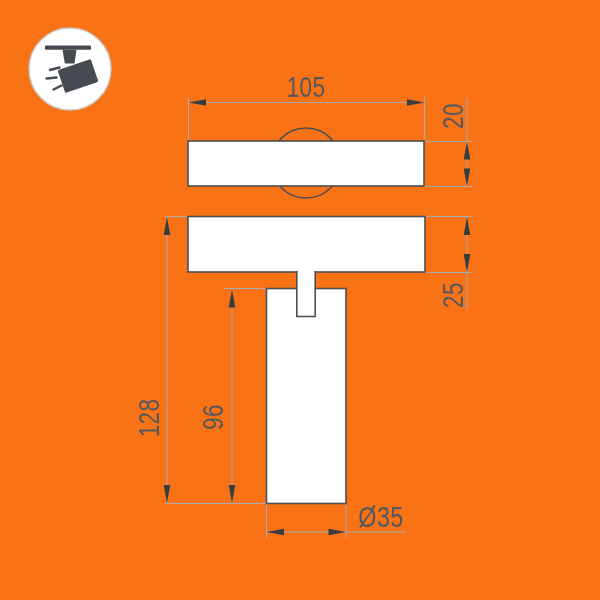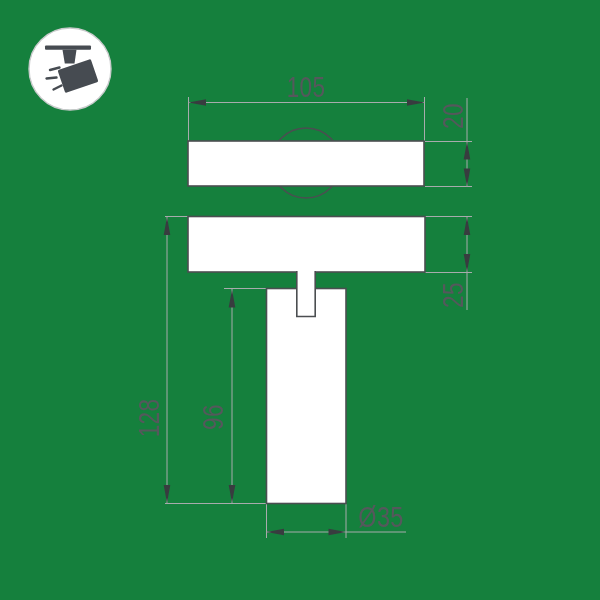--- a/index.html
+++ b/index.html
@@ -1,20 +1,20 @@
 <!DOCTYPE html>
 <html><head>
 <meta charset="utf-8">
 <style>
   html, body { margin: 0; padding: 0; background: #ffffff; }
   .canvas {
     position: relative;
     width: 600px;
     height: 600px;
-    background: #15803d;
+    background: #f97316;
     overflow: hidden;
     font-family: "Liberation Sans", sans-serif;
   }
   svg { display: block; }
   .dimtext {
     font-family: "Liberation Sans", sans-serif;
     font-size: 30px;
     letter-spacing: 0.5px;
   }
 </style>

